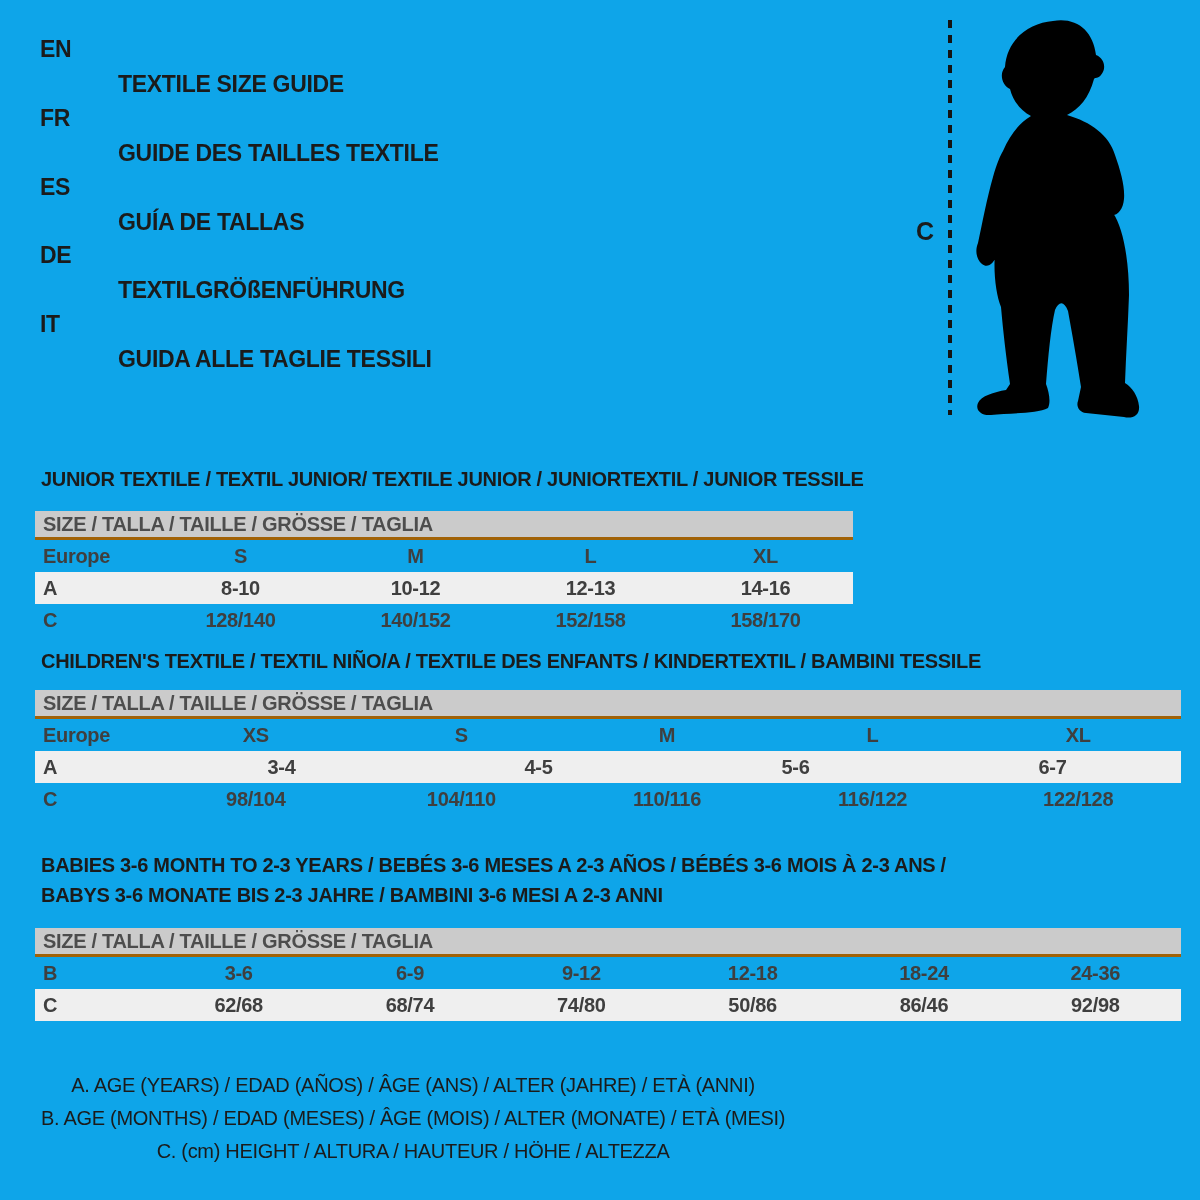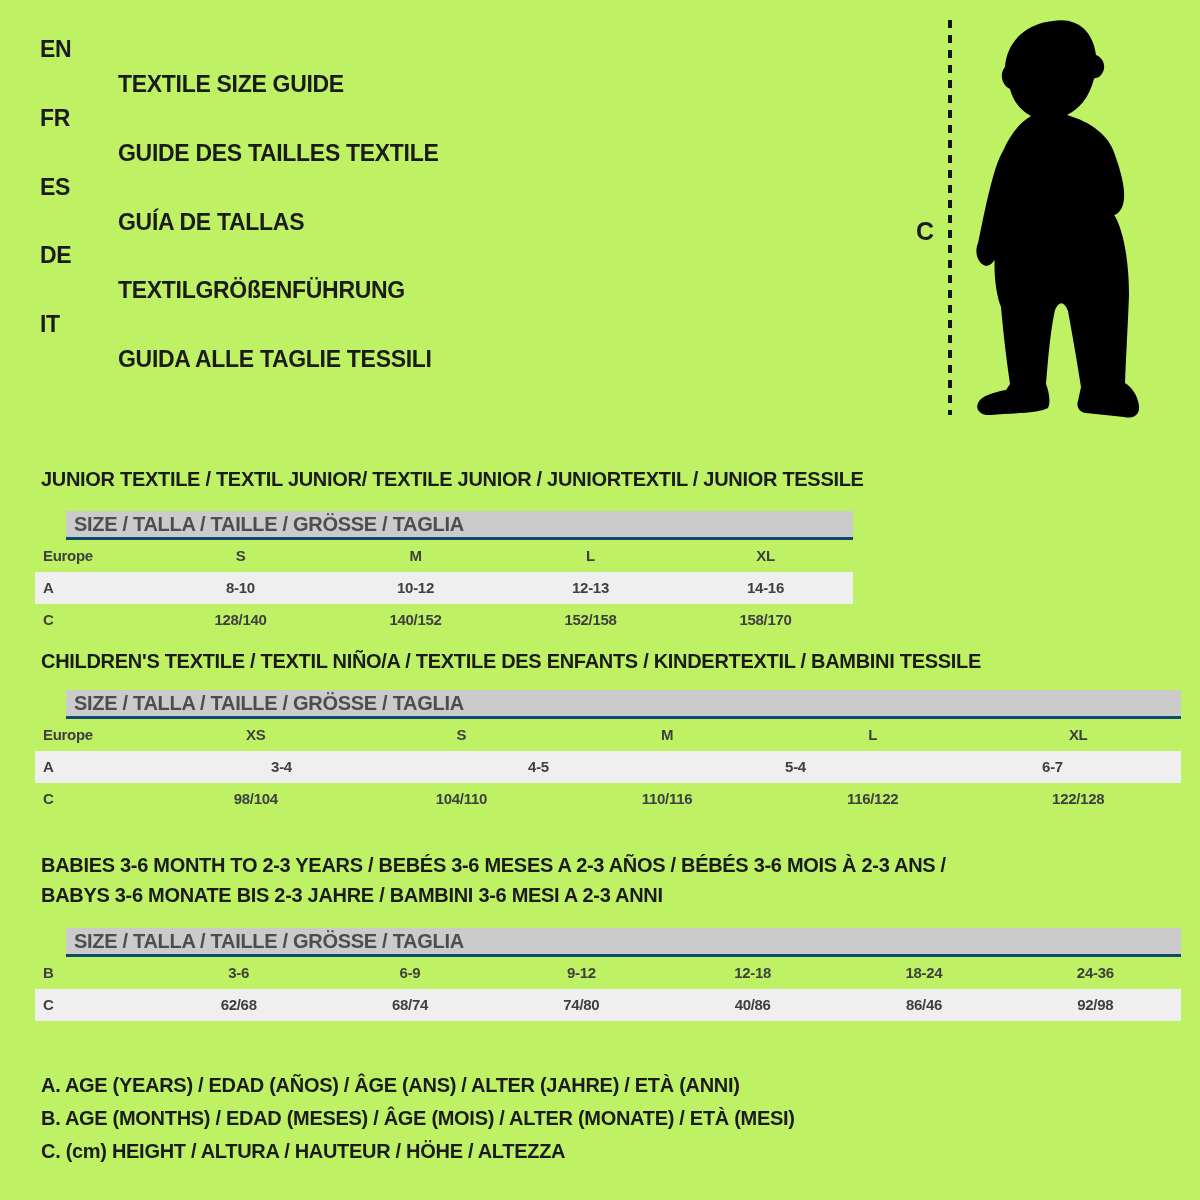--- a/index.html
+++ b/index.html
@@ -1,17 +1,17 @@
 <!DOCTYPE html>
 <html><head>
 <meta charset="utf-8">
 <style>
   html,body{margin:0;padding:0;background:#ffffff;}
   .canvas{
-    position:relative;width:1200px;height:1200px;background:#bef264;overflow:hidden;
+    position:relative;width:1200px;height:1200px;background:#0ea5e9;overflow:hidden;
     font-family:"Liberation Sans","DejaVu Sans",sans-serif;
     -webkit-font-smoothing:antialiased;
   }
   
   .lang-block{position:absolute;left:40px;top:33px;}
   .lang-row{display:flex;line-height:33.8px;white-space:nowrap;}
   .lang-code{width:78px;font-size:23px;font-weight:700;color:#1b1b1b;letter-spacing:-0.3px;}
   .lang-label{font-size:23px;font-weight:700;color:#1b1b1b;letter-spacing:-0.3px;margin-top:35px;}
   
   .measure-line{
@@ -26,34 +26,33 @@
   .section{position:absolute;left:35px;}
   #sec-junior{top:464px;width:818px;}
   #sec-children{top:646px;width:1146px;}
   #sec-babies{top:850px;width:1146px;}
   .section-title{padding-left:6px;font-size:20px;font-weight:700;color:#1b1b1b;
     letter-spacing:-0.3px;white-space:nowrap;line-height:30px;}
   #sec-junior .size-table{margin-top:17px;}
   #sec-children .size-table{margin-top:14px;}
   #sec-babies .size-table{margin-top:18px;}
   .size-header{
-    background:#cbcbcb;border-bottom:3px solid #0c4a6e;height:26px;line-height:26px;
+    background:#cbcbcb;border-bottom:3px solid #a16207;height:26px;line-height:26px;
     padding-left:8px;font-size:20px;font-weight:700;color:#4d4d4d;letter-spacing:-0.3px;
     white-space:nowrap;
-    margin-left:31px;
-  }
-  .trow{display:flex;height:32px;line-height:32px;font-size:15px;font-weight:700;
+  }
+  .trow{display:flex;height:32px;line-height:32px;font-size:20px;font-weight:700;
     color:#3f3f3f;letter-spacing:-0.3px;white-space:nowrap;}
   .trow.shaded{background:#efefef;}
   .tlabel{width:110px;padding-left:8px;flex:0 0 auto;text-align:left;}
   .tcell{flex:1 1 0;text-align:center;}
   
   .footnotes{position:absolute;left:35px;top:1069px;padding-left:6px;}
-  .footnote{font-size:20px;font-weight:700;color:#1b1b1b;line-height:33px;
-    letter-spacing:-0.3px;white-space:nowrap;}
+  .footnote{font-size:20px;font-weight:400;color:#1b1b1b;line-height:33px;
+    letter-spacing:-0.3px;white-space:nowrap;text-align:center;}
 </style>
 </head>
 <body>
 
 <div class="canvas">
 
   <div class="lang-block">
       <div class="lang-row">
         <span class="lang-code">EN</span>
         <span class="lang-label">TEXTILE SIZE GUIDE</span>
@@ -165,21 +164,21 @@
             <span class="tcell">XS</span>
             <span class="tcell">S</span>
             <span class="tcell">M</span>
             <span class="tcell">L</span>
             <span class="tcell">XL</span>
           </div>
           <div class="trow shaded">
             <span class="tlabel">A</span>
             <span class="tcell">3-4</span>
             <span class="tcell">4-5</span>
-            <span class="tcell">5-4</span>
+            <span class="tcell">5-6</span>
             <span class="tcell">6-7</span>
           </div>
           <div class="trow">
             <span class="tlabel">C</span>
             <span class="tcell">98/104</span>
             <span class="tcell">104/110</span>
             <span class="tcell">110/116</span>
             <span class="tcell">116/122</span>
             <span class="tcell">122/128</span>
           </div>
@@ -202,21 +201,21 @@
             <span class="tcell">9-12</span>
             <span class="tcell">12-18</span>
             <span class="tcell">18-24</span>
             <span class="tcell">24-36</span>
           </div>
           <div class="trow shaded">
             <span class="tlabel">C</span>
             <span class="tcell">62/68</span>
             <span class="tcell">68/74</span>
             <span class="tcell">74/80</span>
-            <span class="tcell">40/86</span>
+            <span class="tcell">50/86</span>
             <span class="tcell">86/46</span>
             <span class="tcell">92/98</span>
           </div>
         </div>
     </div>
   </div>
 
   <div class="footnotes">
       <div class="footnote">A. AGE (YEARS) / EDAD (AÑOS) / ÂGE (ANS) / ALTER (JAHRE) / ETÀ (ANNI)</div>
       <div class="footnote">B. AGE (MONTHS) / EDAD (MESES) / ÂGE (MOIS) / ALTER (MONATE) / ETÀ (MESI)</div>

